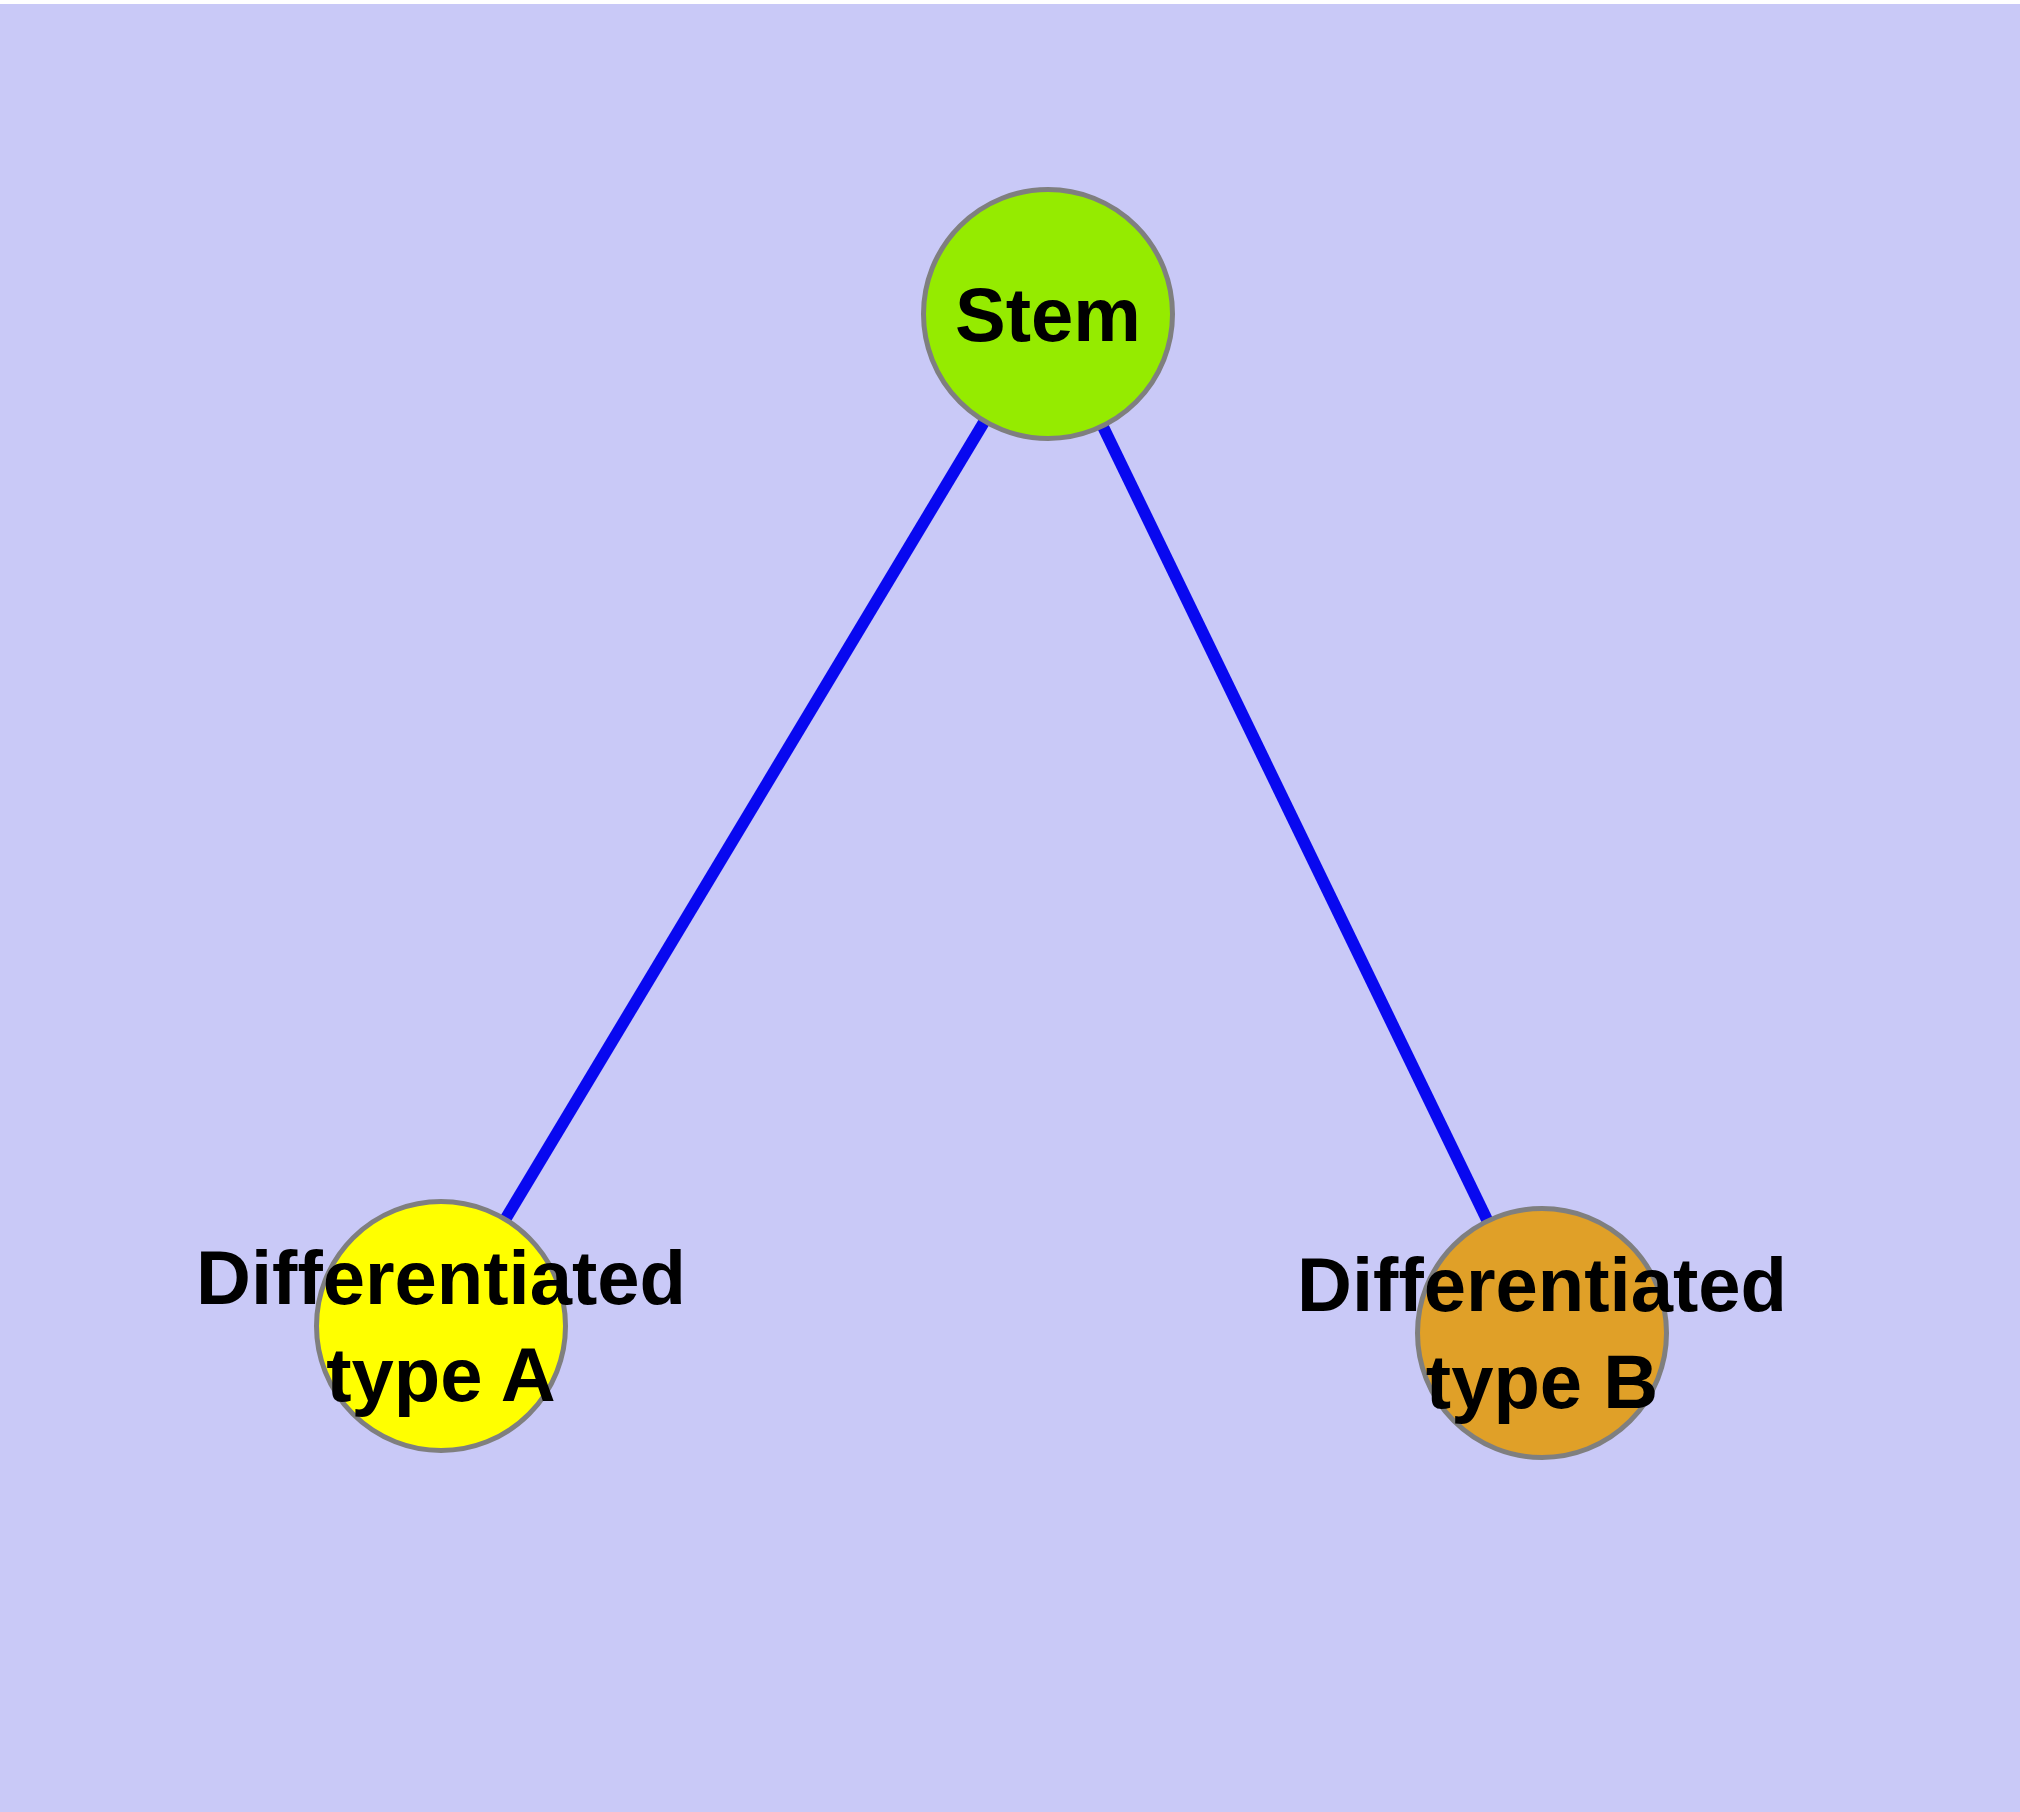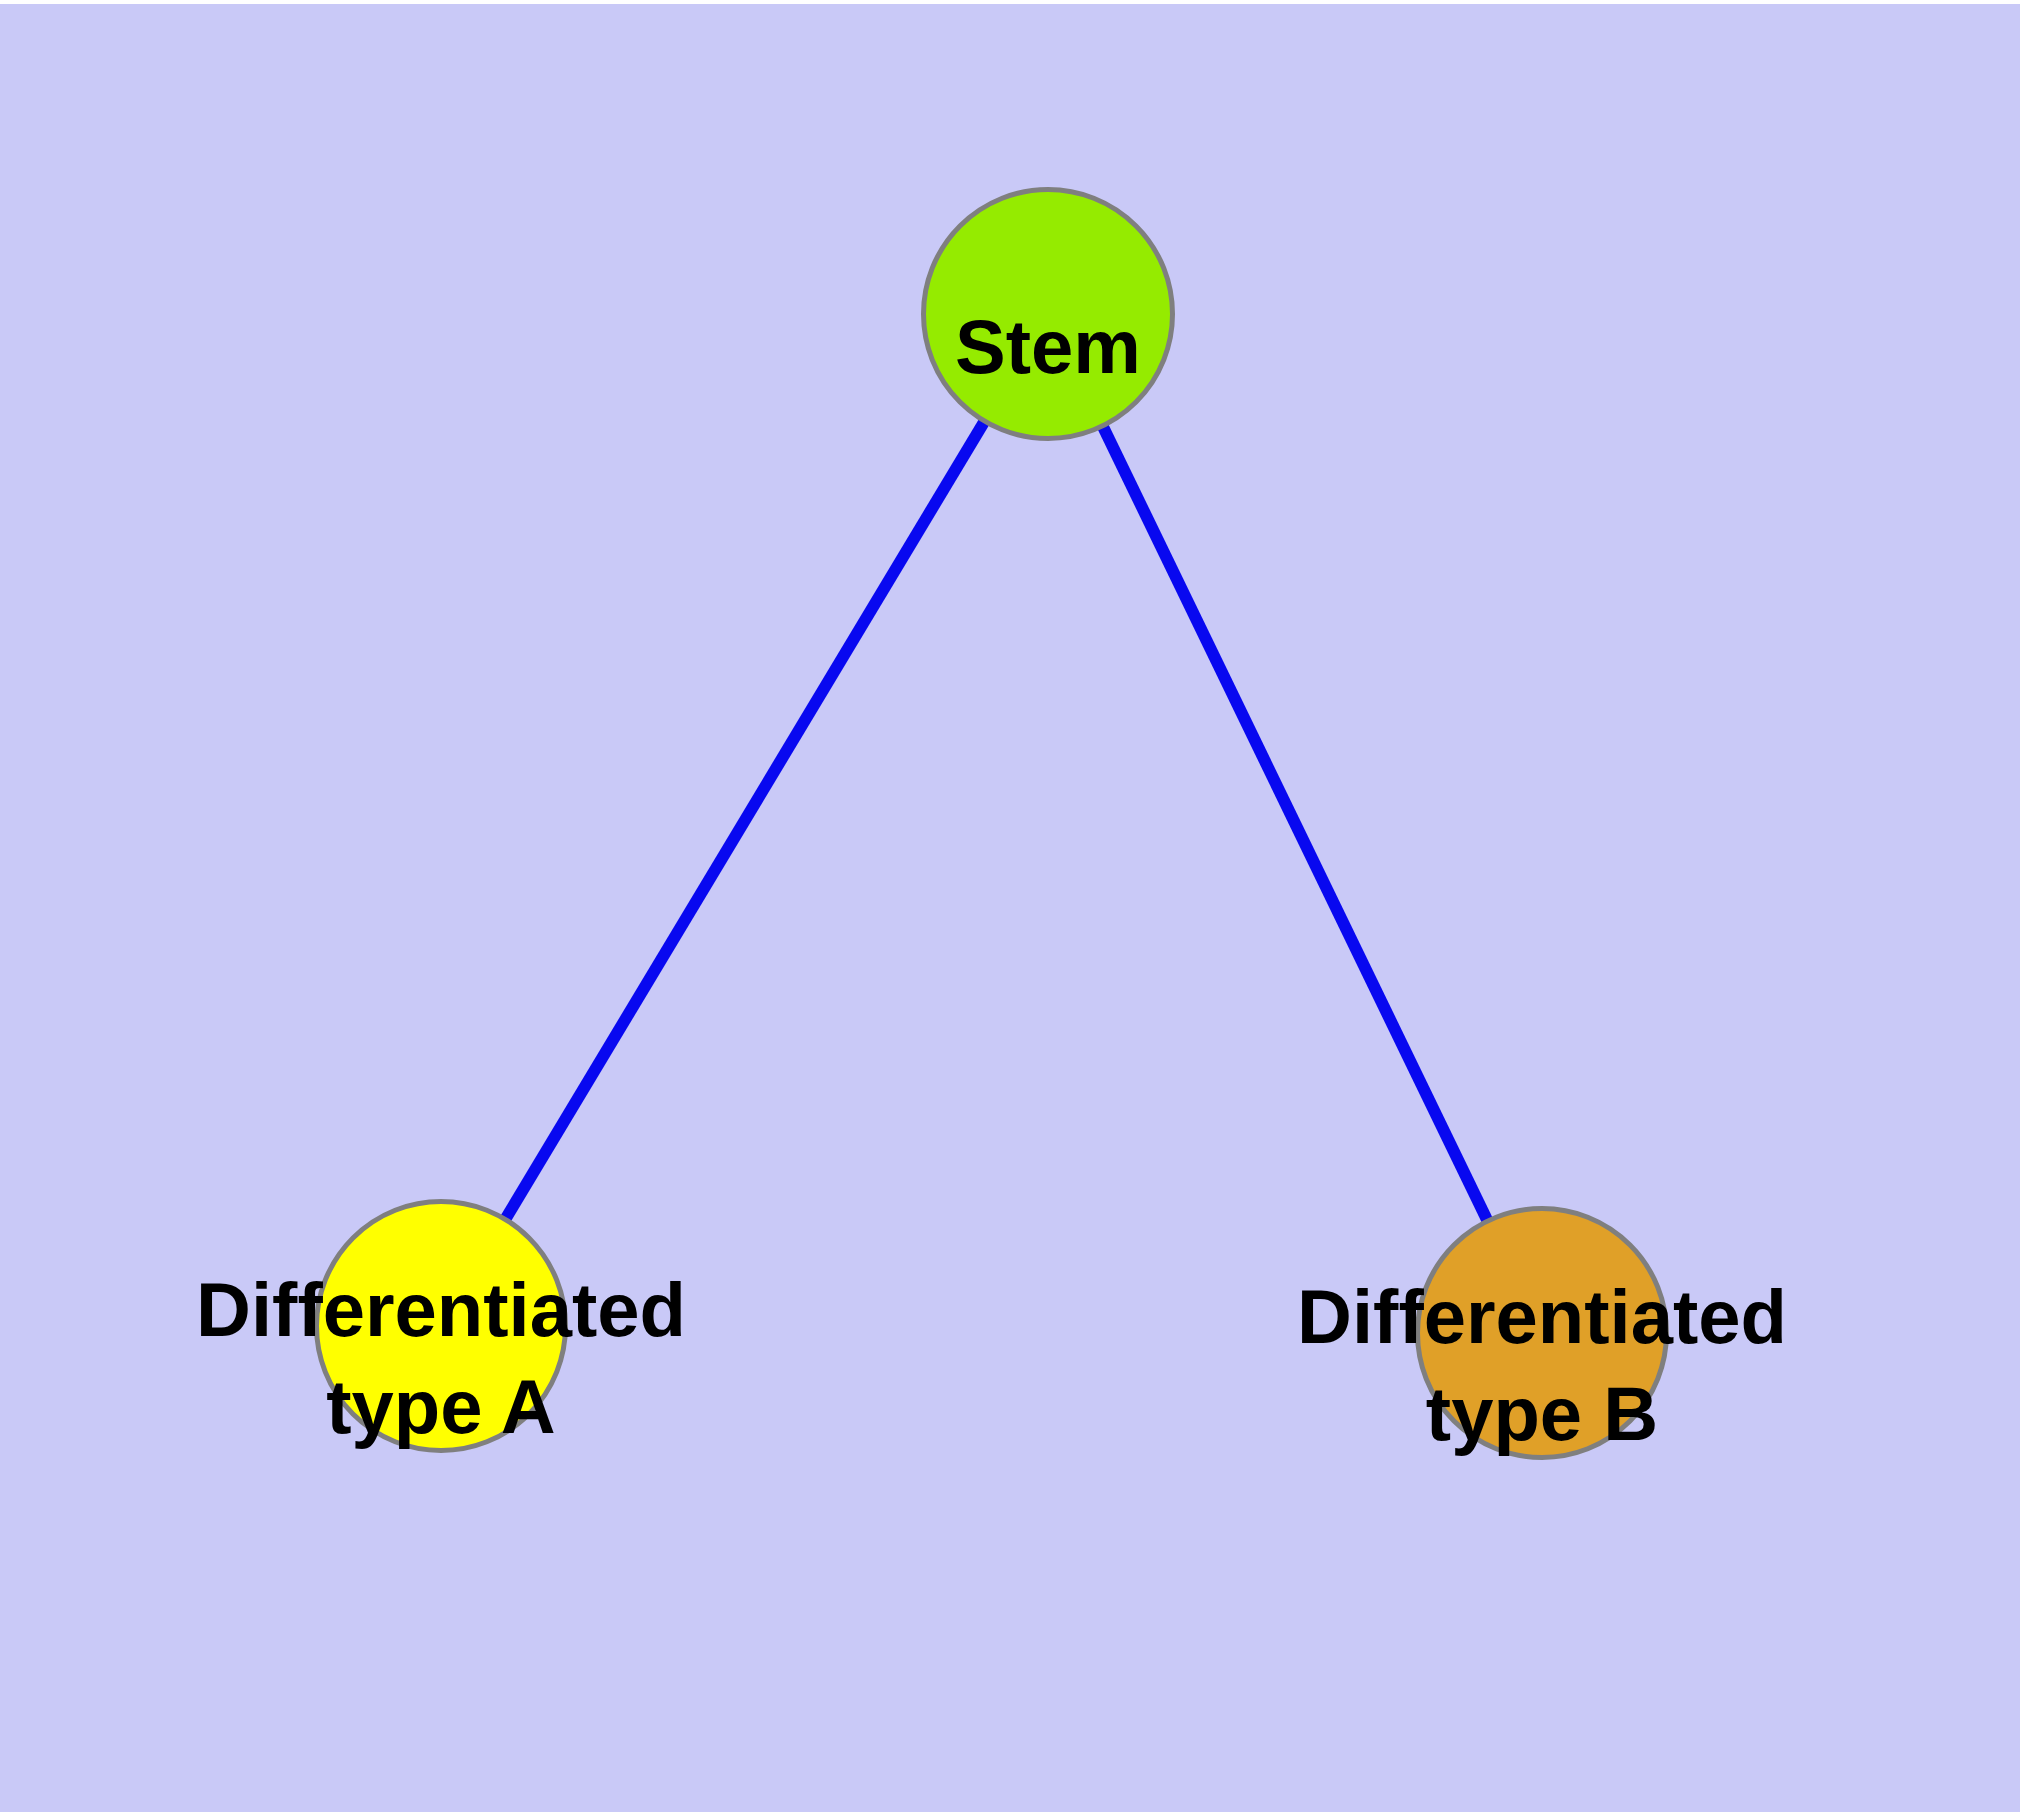--- a/index.html
+++ b/index.html
@@ -46,21 +46,20 @@
     position: absolute;
     left: 50%;
     top: 50%;
     transform: translate(-50%, -50%);
     font-size: 76px;
     font-weight: bold;
     line-height: 97px;
     text-align: center;
     white-space: pre-line;
     z-index: 3;
-    margin-top: 32px;
   }
 </style>
 </head>
 <body>
 
 <div id="canvas" style="background: rgb(201, 201, 247);">
   <div id="top-strip" style="background: rgb(255, 255, 255);"></div>
 
   <svg id="edges-layer" xmlns="http://www.w3.org/2000/svg" viewBox="0 0 2384 2138" width="2021" height="1812">
     <line x1="1237" y1="371" x2="520" y2="1565" stroke="#0808f0" stroke-width="14"></line>

